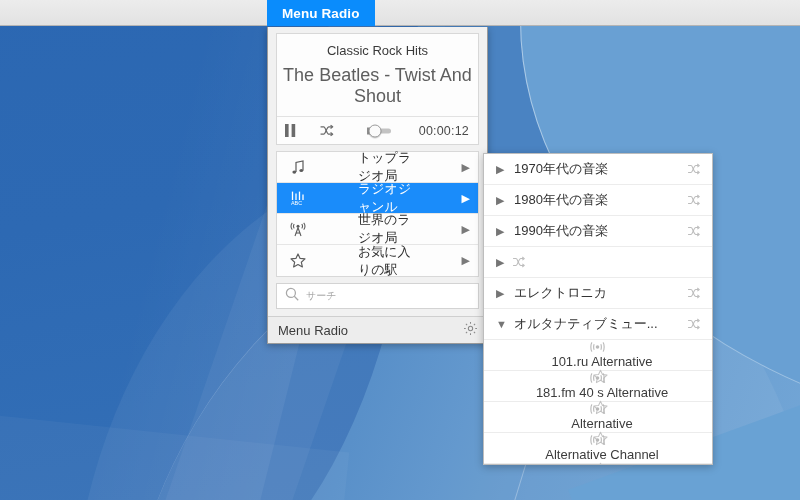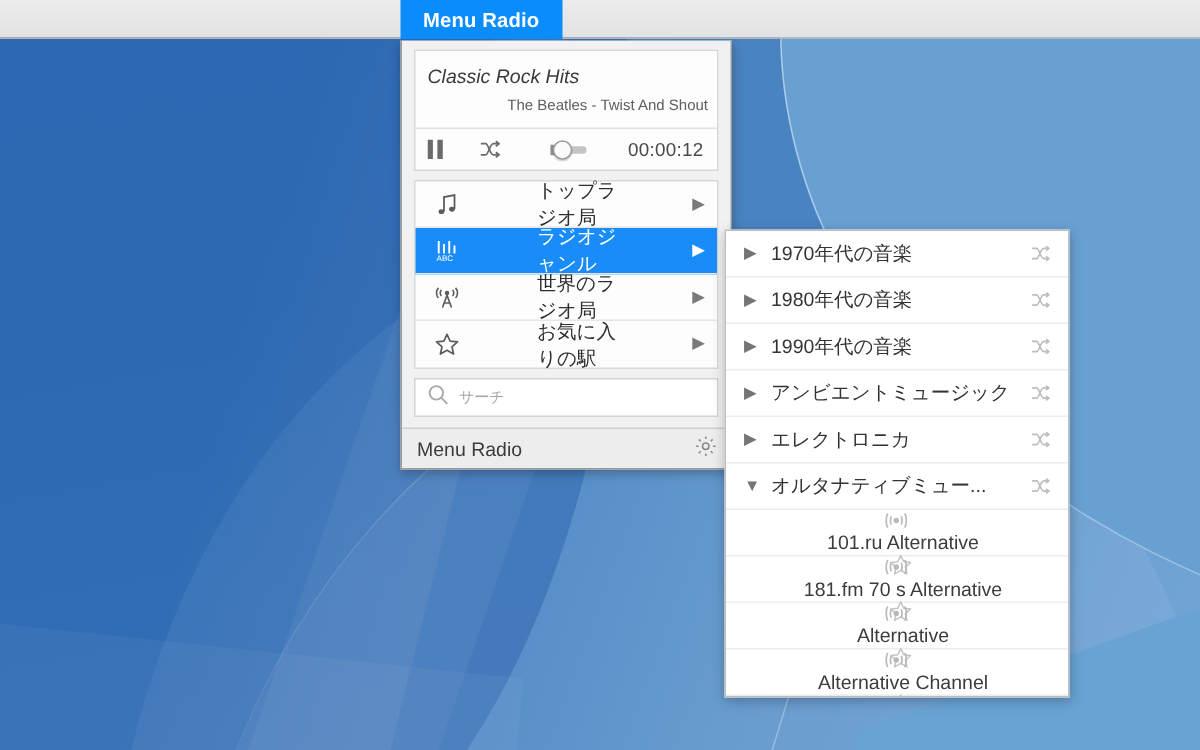--- a/index.html
+++ b/index.html
@@ -111,29 +111,28 @@
     box-shadow: 0 2px 7px rgba(0,0,0,.28);
     z-index: 20;
     padding: 6px 0 0 0;
   }
   .card {
     margin: 0 8px;
     background: #fdfdfd;
     border: 1px solid #d8d8d8;
   }
   #nowplaying .np-title {
-    text-align: left;
+    text-align: center;
     font-size: 13px;
     color: #3a3a3a;
     padding: 9px 8px 0;
-    font-style: italic;
   }
   #nowplaying .np-sub {
-    text-align: right;
-    font-size: 10px;
+    text-align: center;
+    font-size: 18px;
     color: #5e5e5e;
     padding: 7px 6px 9px;
     border-bottom: 1px solid #e2e2e2;
   }
   #controls {
     display: flex; align-items: center;
     height: 27px;
     padding: 0 9px 0 8px;
     gap: 24px;
   }
@@ -429,21 +428,20 @@
           <path d="M0.5 3 L4 3 C6 3 7 11 9.5 11 L13 11"></path>
           <path d="M0.5 11 L4 11 C6 11 7 3 9.5 3 L13 3"></path>
           <path d="M11.3 1.2 L13.6 3 L11.3 4.8" stroke-linejoin="round"></path>
           <path d="M11.3 9.2 L13.6 11 L11.3 12.8" stroke-linejoin="round"></path>
         </svg>
       </span>
     </div>
 
     <div class="grow">
       <span class="gtri">▶</span>
-      <span class="glabel">アンビエントミュージック</span>
       <span class="gshuffle">
         <svg width="15" height="12" viewBox="0 0 16 14" fill="none" stroke="currentColor" stroke-width="1.25">
           <path d="M0.5 3 L4 3 C6 3 7 11 9.5 11 L13 11"></path>
           <path d="M0.5 11 L4 11 C6 11 7 3 9.5 3 L13 3"></path>
           <path d="M11.3 1.2 L13.6 3 L11.3 4.8" stroke-linejoin="round"></path>
           <path d="M11.3 9.2 L13.6 11 L11.3 12.8" stroke-linejoin="round"></path>
         </svg>
       </span>
     </div>
 
@@ -494,21 +492,21 @@
     <div class="srow">
       <span class="sicon">
         <svg width="19" height="14" viewBox="0 0 20 14" fill="none" stroke="currentColor" stroke-width="1.2">
           <circle cx="10" cy="7" r="1.9" fill="currentColor" stroke="none"></circle>
           <path d="M6.6 4.1C5.7 5 5.7 9 6.6 9.9"></path>
           <path d="M13.4 4.1c.9.9.9 4.9 0 5.8"></path>
           <path d="M4.2 2.1C2.6 3.8 2.6 10.2 4.2 11.9"></path>
           <path d="M15.8 2.1c1.6 1.7 1.6 8.1 0 9.8"></path>
         </svg>
       </span>
-      <span class="slabel">181.fm 70 s Alternative</span>
+      <span class="slabel">181.fm 40 s Alternative</span>
       <span class="sstar">
         <svg width="15" height="15" viewBox="0 0 16 15" fill="none" stroke="currentColor" stroke-width="1.1" stroke-linejoin="round">
           <path d="M8 0.9l2.1 4.5 4.9.5-3.7 3.3 1.1 4.8L8 11.5 3.6 14l1.1-4.8L1 5.9l4.9-.5z"></path>
         </svg>
       </span>
     </div>
 
     <div class="srow">
       <span class="sicon">
         <svg width="19" height="14" viewBox="0 0 20 14" fill="none" stroke="currentColor" stroke-width="1.2">

